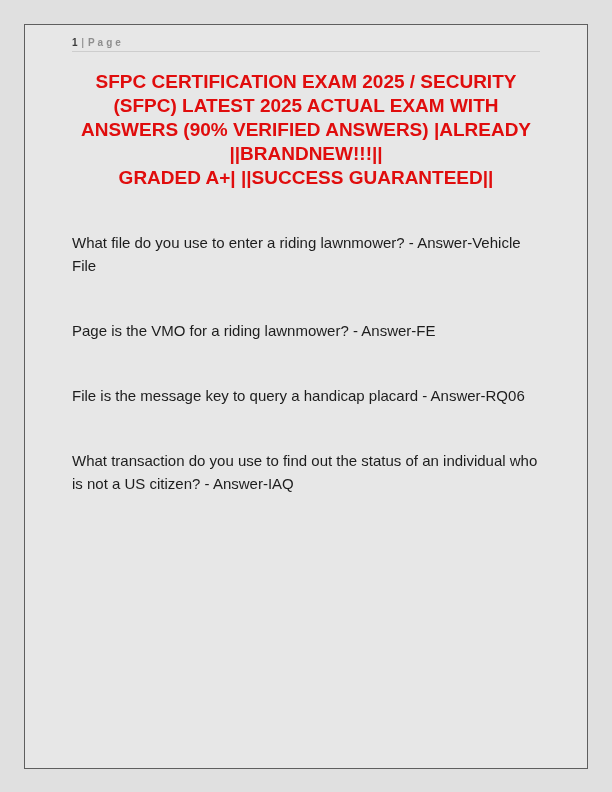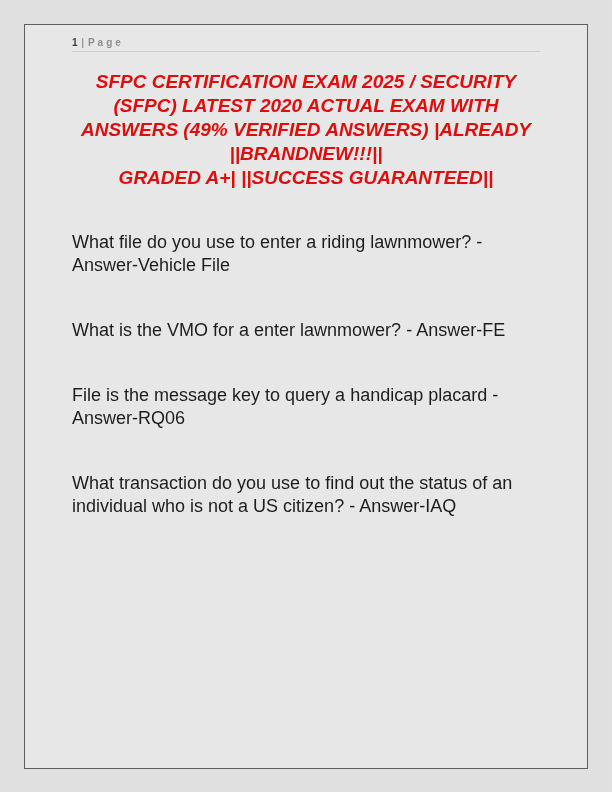--- a/index.html
+++ b/index.html
@@ -48,25 +48,24 @@
   .title-block {
     margin-top: 18px;
     text-align: center;
     color: #e00d0d;
     font-weight: bold;
     font-size: 19px;
     line-height: 24px;
   }
   .title-line {
     white-space: nowrap;
-    font-style: italic;
   }
   .questions {
     margin-top: 41px;
-    font-size: 18px;
+    font-size: 15px;
     line-height: 23px;
     color: #1d1d1d;
   }
   .question {
     margin: 0 0 42px 0;
   }
 </style>
 </head>
 <body>
 
@@ -74,27 +73,27 @@
   <div class="inner">
 
     <div class="header-row">
       <span class="page-num">1</span>
       <span class="header-sep">|</span>
       <span class="page-label">Page</span>
     </div>
 
     <div class="title-block">
       <div class="title-line">SFPC CERTIFICATION EXAM 2025 / SECURITY</div>
-      <div class="title-line">(SFPC) LATEST 2020 ACTUAL EXAM WITH</div>
-      <div class="title-line">ANSWERS (49% VERIFIED ANSWERS) |ALREADY</div>
+      <div class="title-line">(SFPC) LATEST 2025 ACTUAL EXAM WITH</div>
+      <div class="title-line">ANSWERS (90% VERIFIED ANSWERS) |ALREADY</div>
       <div class="title-line">||BRANDNEW!!!||</div>
       <div class="title-line">GRADED A+| ||SUCCESS GUARANTEED||</div>
     </div>
 
     <div class="questions">
       <p class="question">What file do you use to enter a riding lawnmower? - Answer-Vehicle File</p>
-      <p class="question">What is the VMO for a enter lawnmower? - Answer-FE</p>
+      <p class="question">Page is the VMO for a riding lawnmower? - Answer-FE</p>
       <p class="question">File is the message key to query a handicap placard - Answer-RQ06</p>
       <p class="question">What transaction do you use to find out the status of an individual who is not a US citizen? - Answer-IAQ</p>
     </div>
 
   </div>
 </div>
 
 </body></html>

